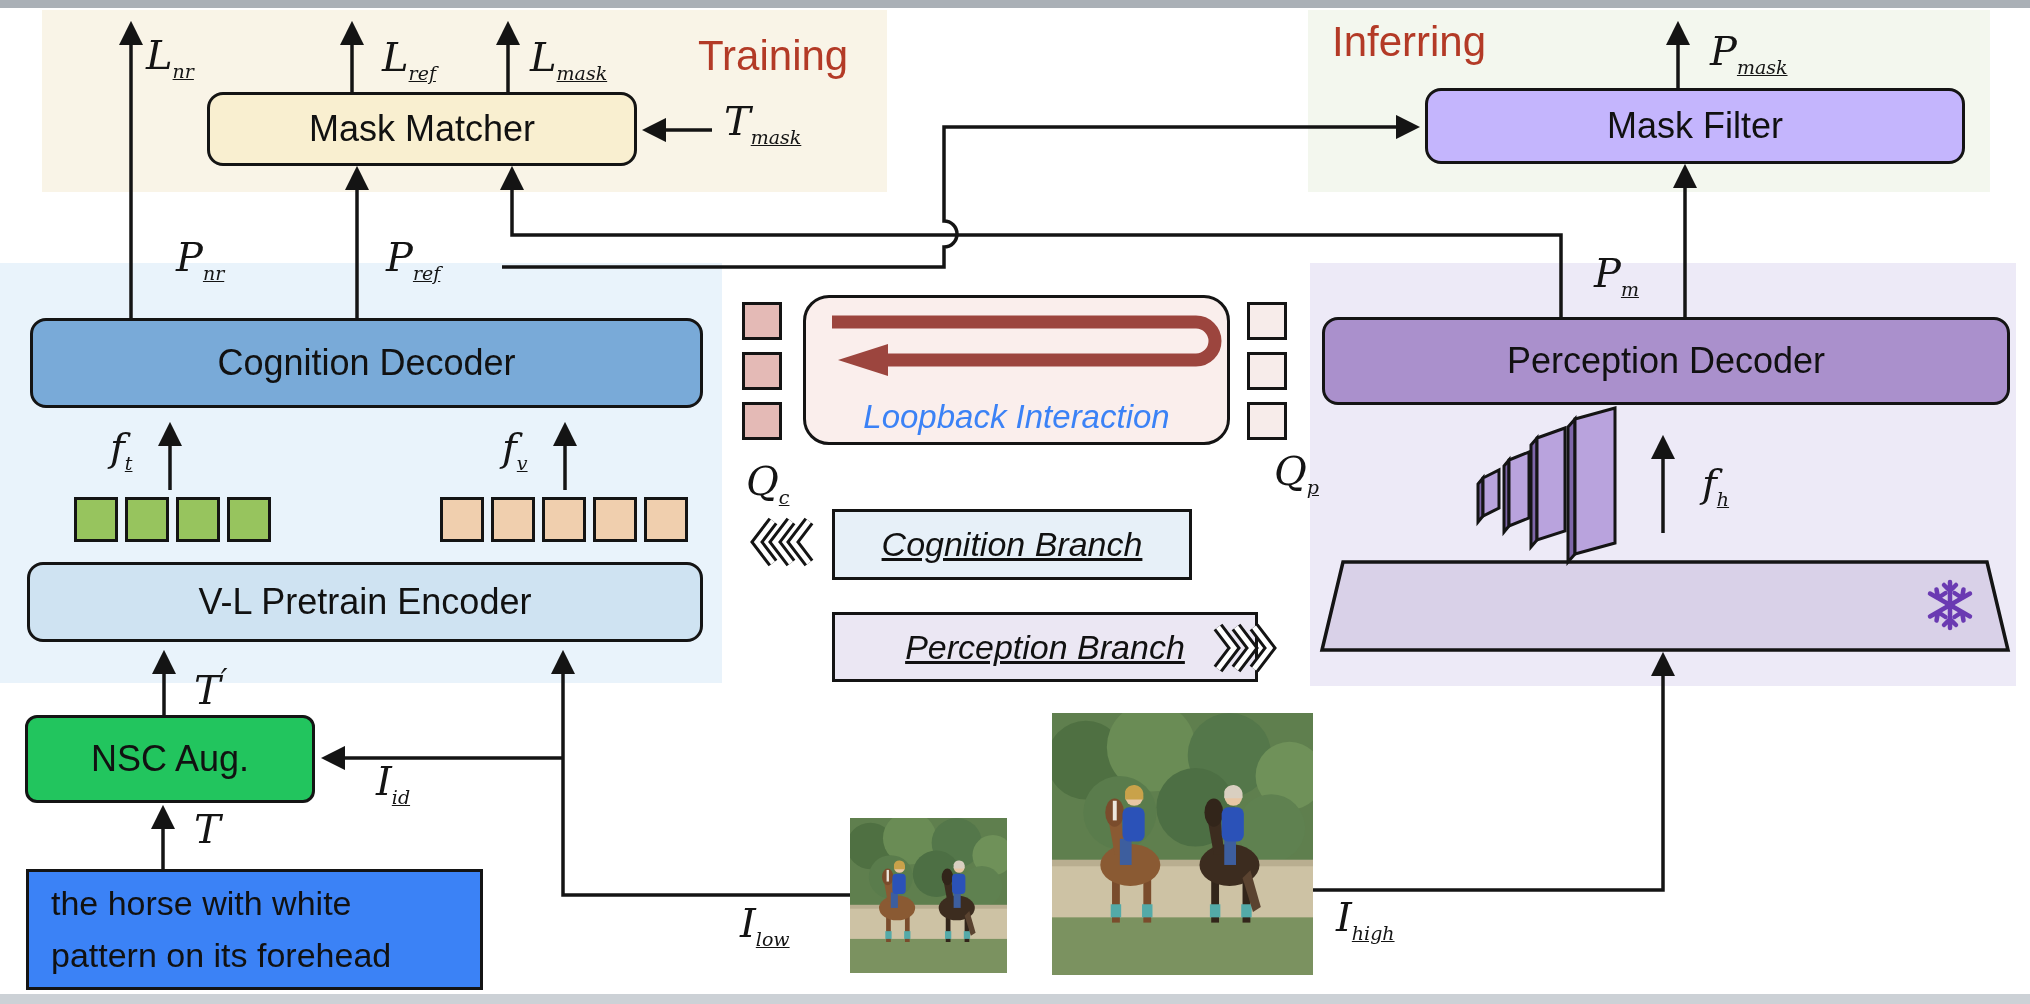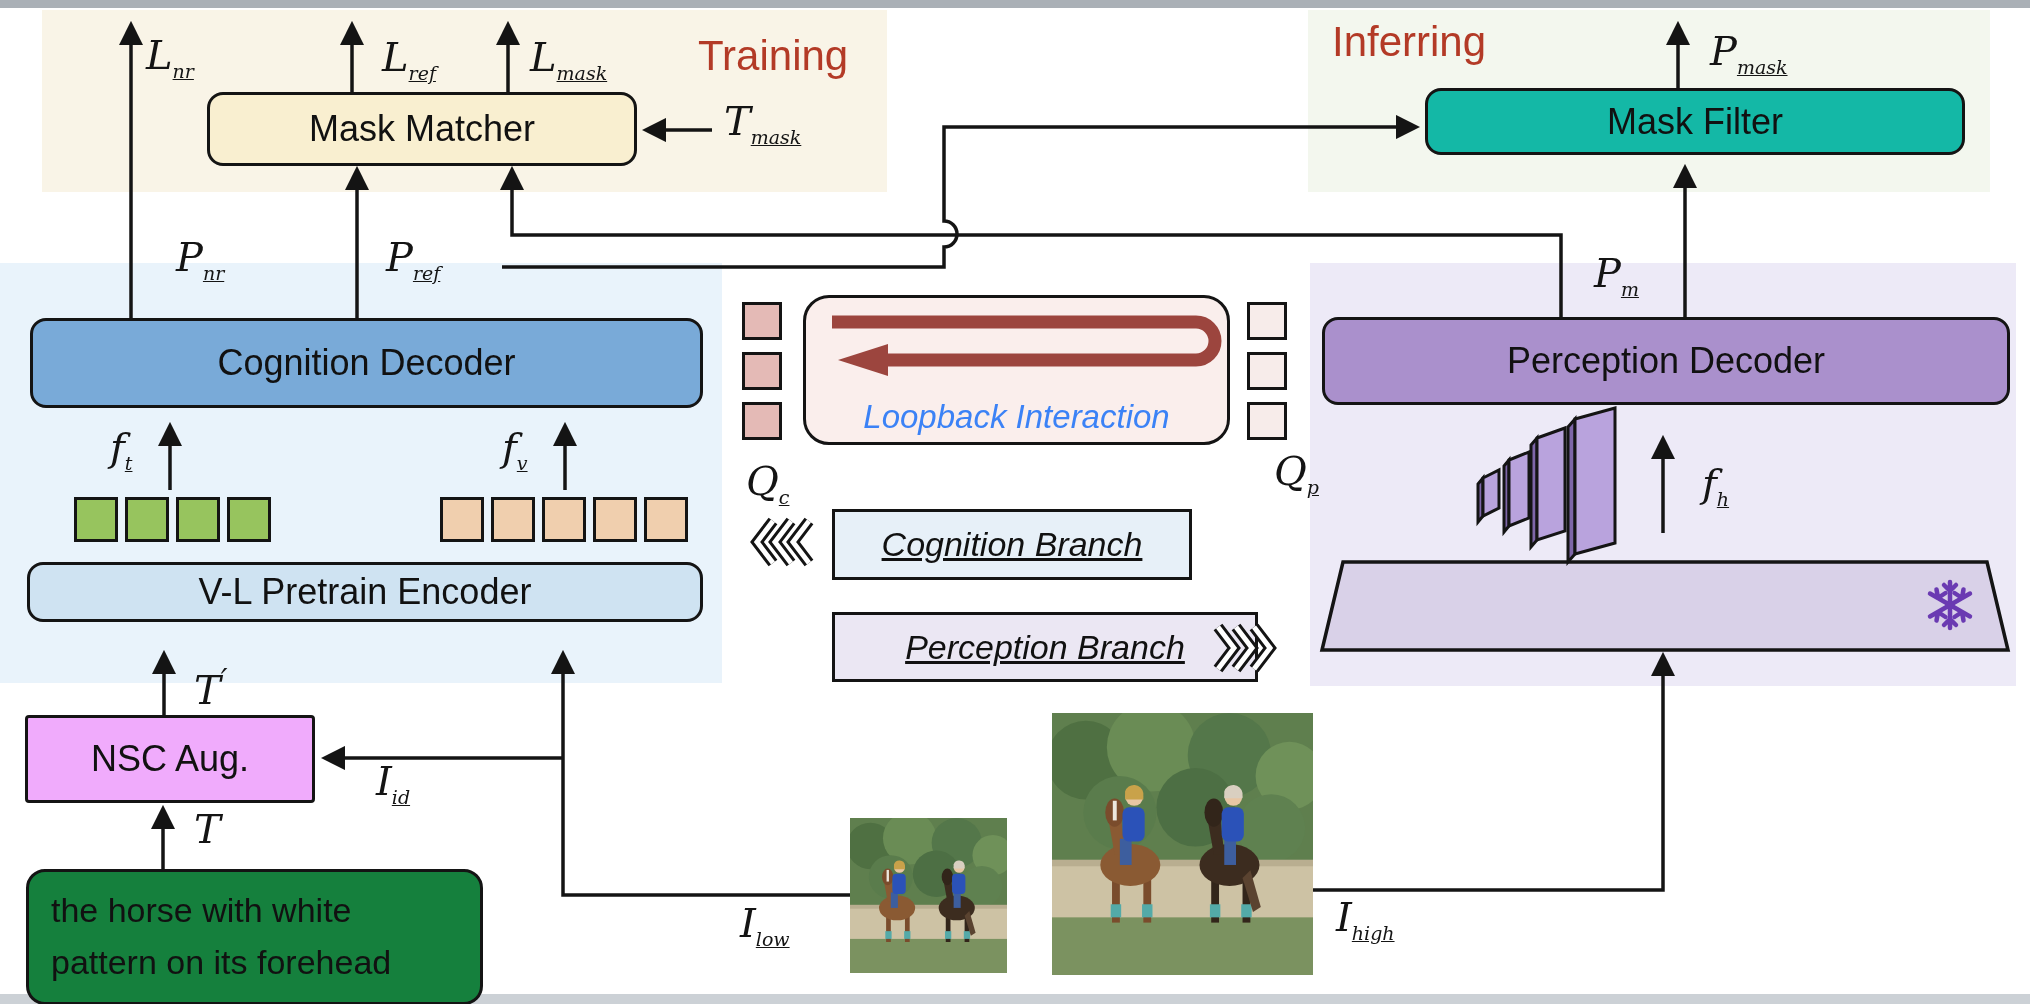--- a/index.html
+++ b/index.html
@@ -60,36 +60,36 @@
       <path d="M164 715 V656" marker-end="url(#ah)"></path>
       <path d="M170 490 V428" marker-end="url(#ah)"></path>
       <path d="M565 490 V428" marker-end="url(#ah)"></path>
       <path d="M1663 533 V441" marker-end="url(#ah)"></path>
     </g>
   </svg>
 
   <div class="box rounded z2" style="left:207px;top:92px;width:430px;height:74px;background:#f9efd0;">
     <span>Mask Matcher</span>
   </div>
-  <div class="box rounded z2" style="left:1425px;top:88px;width:540px;height:67px;background:#14b8a6;">
+  <div class="box rounded z2" style="left:1425px;top:88px;width:540px;height:76px;background:#c4b5fd;">
     <span>Mask Filter</span>
   </div>
   <div class="box rounded z2" style="left:30px;top:318px;width:673px;height:90px;background:#79aad8;">
     <span>Cognition Decoder</span>
   </div>
-  <div class="box rounded z2" style="left:27px;top:562px;width:676px;height:60px;background:#cfe3f2;">
+  <div class="box rounded z2" style="left:27px;top:562px;width:676px;height:80px;background:#cfe3f2;">
     <span>V-L Pretrain Encoder</span>
   </div>
   <div class="box rounded z2" style="left:1322px;top:317px;width:688px;height:88px;background:#aa90cc;">
     <span>Perception Decoder</span>
   </div>
-  <div class="box rounded z2" style="left:25px;top:715px;width:290px;height:88px;background:#f0abfc;border-radius:4px;">
+  <div class="box rounded z2" style="left:25px;top:715px;width:290px;height:88px;background:#22c55e;border-radius:12px;">
     <span>NSC Aug.</span>
   </div>
-  <div class="box z2" style="left:26px;top:869px;width:457px;height:136px;background:#15803d;justify-content:flex-start;border-radius:19px;">
+  <div class="box z2" style="left:26px;top:869px;width:457px;height:121px;background:#3b82f6;justify-content:flex-start;">
     <div class="qtext">
       <span>the horse with white</span>
       <span>pattern on its forehead</span>
     </div>
   </div>
   <div class="box branch z2" style="left:832px;top:509px;width:360px;height:71px;background:#e7f0f8;border-width:3px;">
     <span>Cognition Branch</span>
   </div>
   <div class="box branch z2" style="left:832px;top:612px;width:426px;height:70px;background:#ebe7f3;border-width:3px;">
     <span>Perception Branch</span>

